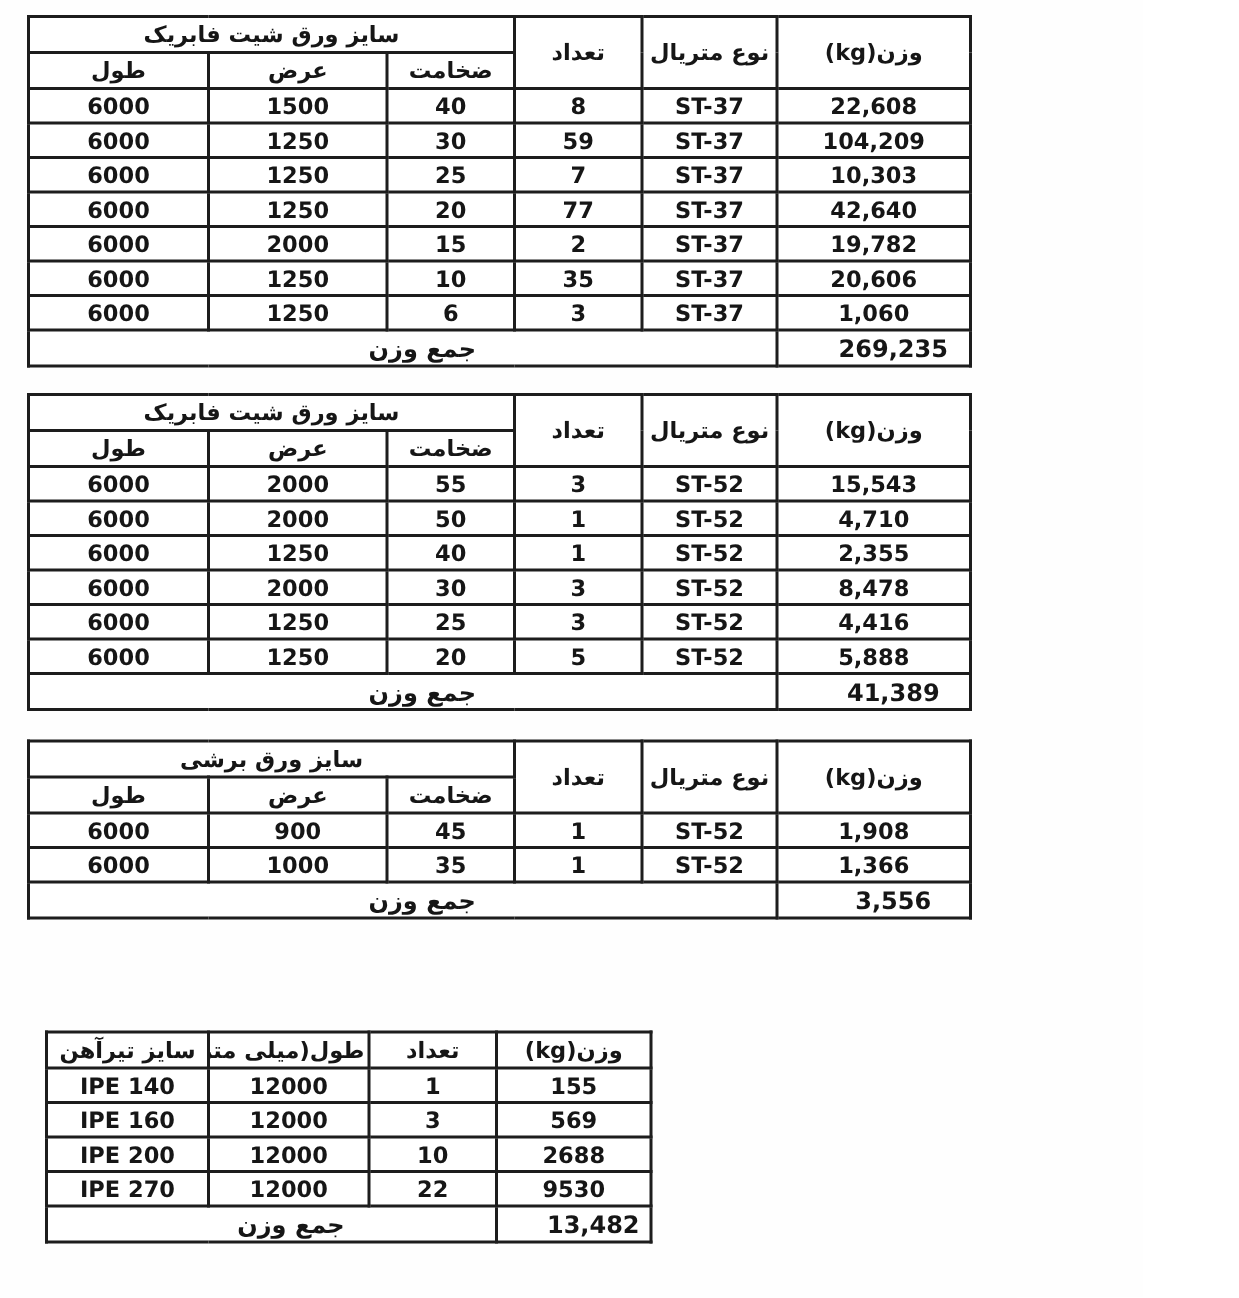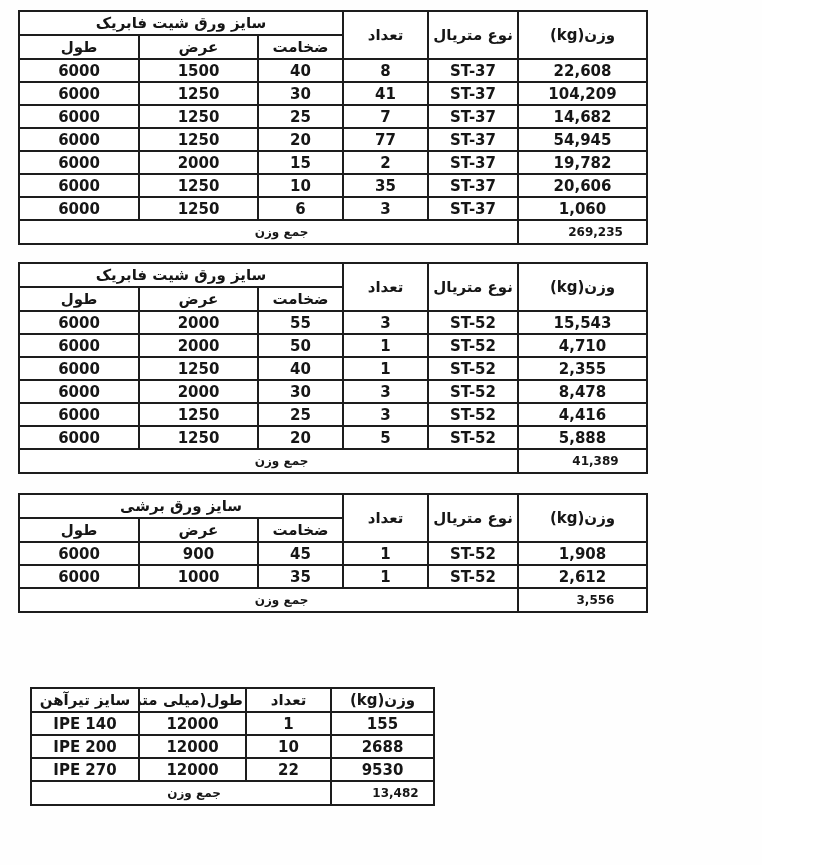--- a/index.html
+++ b/index.html
@@ -32,21 +32,21 @@
     color: #161616;
     white-space: nowrap;
     overflow: hidden;
   }
   table.tbl thead th { font-size: 15px; }
   table.tbl thead tr.r-h1 { height: 24px; }
   table.tbl thead tr.r-h2 { height: 24px; }
   table.tbl thead tr.r-single { height: 24px; }
   table.tbl tbody tr { height: 23px; padding-left: 27px; }
   table.tbl tfoot tr { height: 24px; }
-  table.tbl tfoot td { font-size: 12px; padding-left: 28px; }
+  table.tbl tfoot td { font-size: 16px; padding-left: 28px; }
   
   .shape-a col.c-length    { width: 120px; }
   .shape-a col.c-width     { width: 119px; }
   .shape-a col.c-thickness { width: 85px; }
   .shape-a col.c-count     { width: 85px; }
   .shape-a col.c-material  { width: 90px; }
   .shape-a col.c-weight    { width: 129px; }
   
   .shape-b col.c-beam   { width: 108px; }
   .shape-b col.c-len-mm { width: 107px; }
@@ -90,39 +90,39 @@
           <td dir="ltr">1500</td>
           <td dir="ltr">40</td>
           <td dir="ltr">8</td>
           <td dir="ltr">ST-37</td>
           <td dir="ltr">22,608</td>
         </tr>
         <tr>
           <td dir="ltr">6000</td>
           <td dir="ltr">1250</td>
           <td dir="ltr">30</td>
-          <td dir="ltr">41</td>
+          <td dir="ltr">59</td>
           <td dir="ltr">ST-37</td>
           <td dir="ltr">104,209</td>
         </tr>
         <tr>
           <td dir="ltr">6000</td>
           <td dir="ltr">1250</td>
           <td dir="ltr">25</td>
           <td dir="ltr">7</td>
           <td dir="ltr">ST-37</td>
-          <td dir="ltr">14,682</td>
+          <td dir="ltr">10,303</td>
         </tr>
         <tr>
           <td dir="ltr">6000</td>
           <td dir="ltr">1250</td>
           <td dir="ltr">20</td>
           <td dir="ltr">77</td>
           <td dir="ltr">ST-37</td>
-          <td dir="ltr">54,945</td>
+          <td dir="ltr">42,640</td>
         </tr>
         <tr>
           <td dir="ltr">6000</td>
           <td dir="ltr">2000</td>
           <td dir="ltr">15</td>
           <td dir="ltr">2</td>
           <td dir="ltr">ST-37</td>
           <td dir="ltr">19,782</td>
         </tr>
         <tr>
@@ -260,21 +260,21 @@
           <td dir="ltr">1</td>
           <td dir="ltr">ST-52</td>
           <td dir="ltr">1,908</td>
         </tr>
         <tr>
           <td dir="ltr">6000</td>
           <td dir="ltr">1000</td>
           <td dir="ltr">35</td>
           <td dir="ltr">1</td>
           <td dir="ltr">ST-52</td>
-          <td dir="ltr">2,612</td>
+          <td dir="ltr">1,366</td>
         </tr>
       </tbody>
     <tfoot>
       <tr>
         <td colspan="5" dir="rtl">جمع وزن</td>
         <td>3,556</td>
       </tr>
     </tfoot>
   </table>
 
@@ -294,20 +294,26 @@
       </tr>
     </thead>
     <tbody>
         <tr>
           <td dir="ltr">IPE 140</td>
           <td dir="ltr">12000</td>
           <td dir="ltr">1</td>
           <td dir="ltr">155</td>
         </tr>
         <tr>
+          <td dir="ltr">IPE 160</td>
+          <td dir="ltr">12000</td>
+          <td dir="ltr">3</td>
+          <td dir="ltr">569</td>
+        </tr>
+        <tr>
           <td dir="ltr">IPE 200</td>
           <td dir="ltr">12000</td>
           <td dir="ltr">10</td>
           <td dir="ltr">2688</td>
         </tr>
         <tr>
           <td dir="ltr">IPE 270</td>
           <td dir="ltr">12000</td>
           <td dir="ltr">22</td>
           <td dir="ltr">9530</td>

